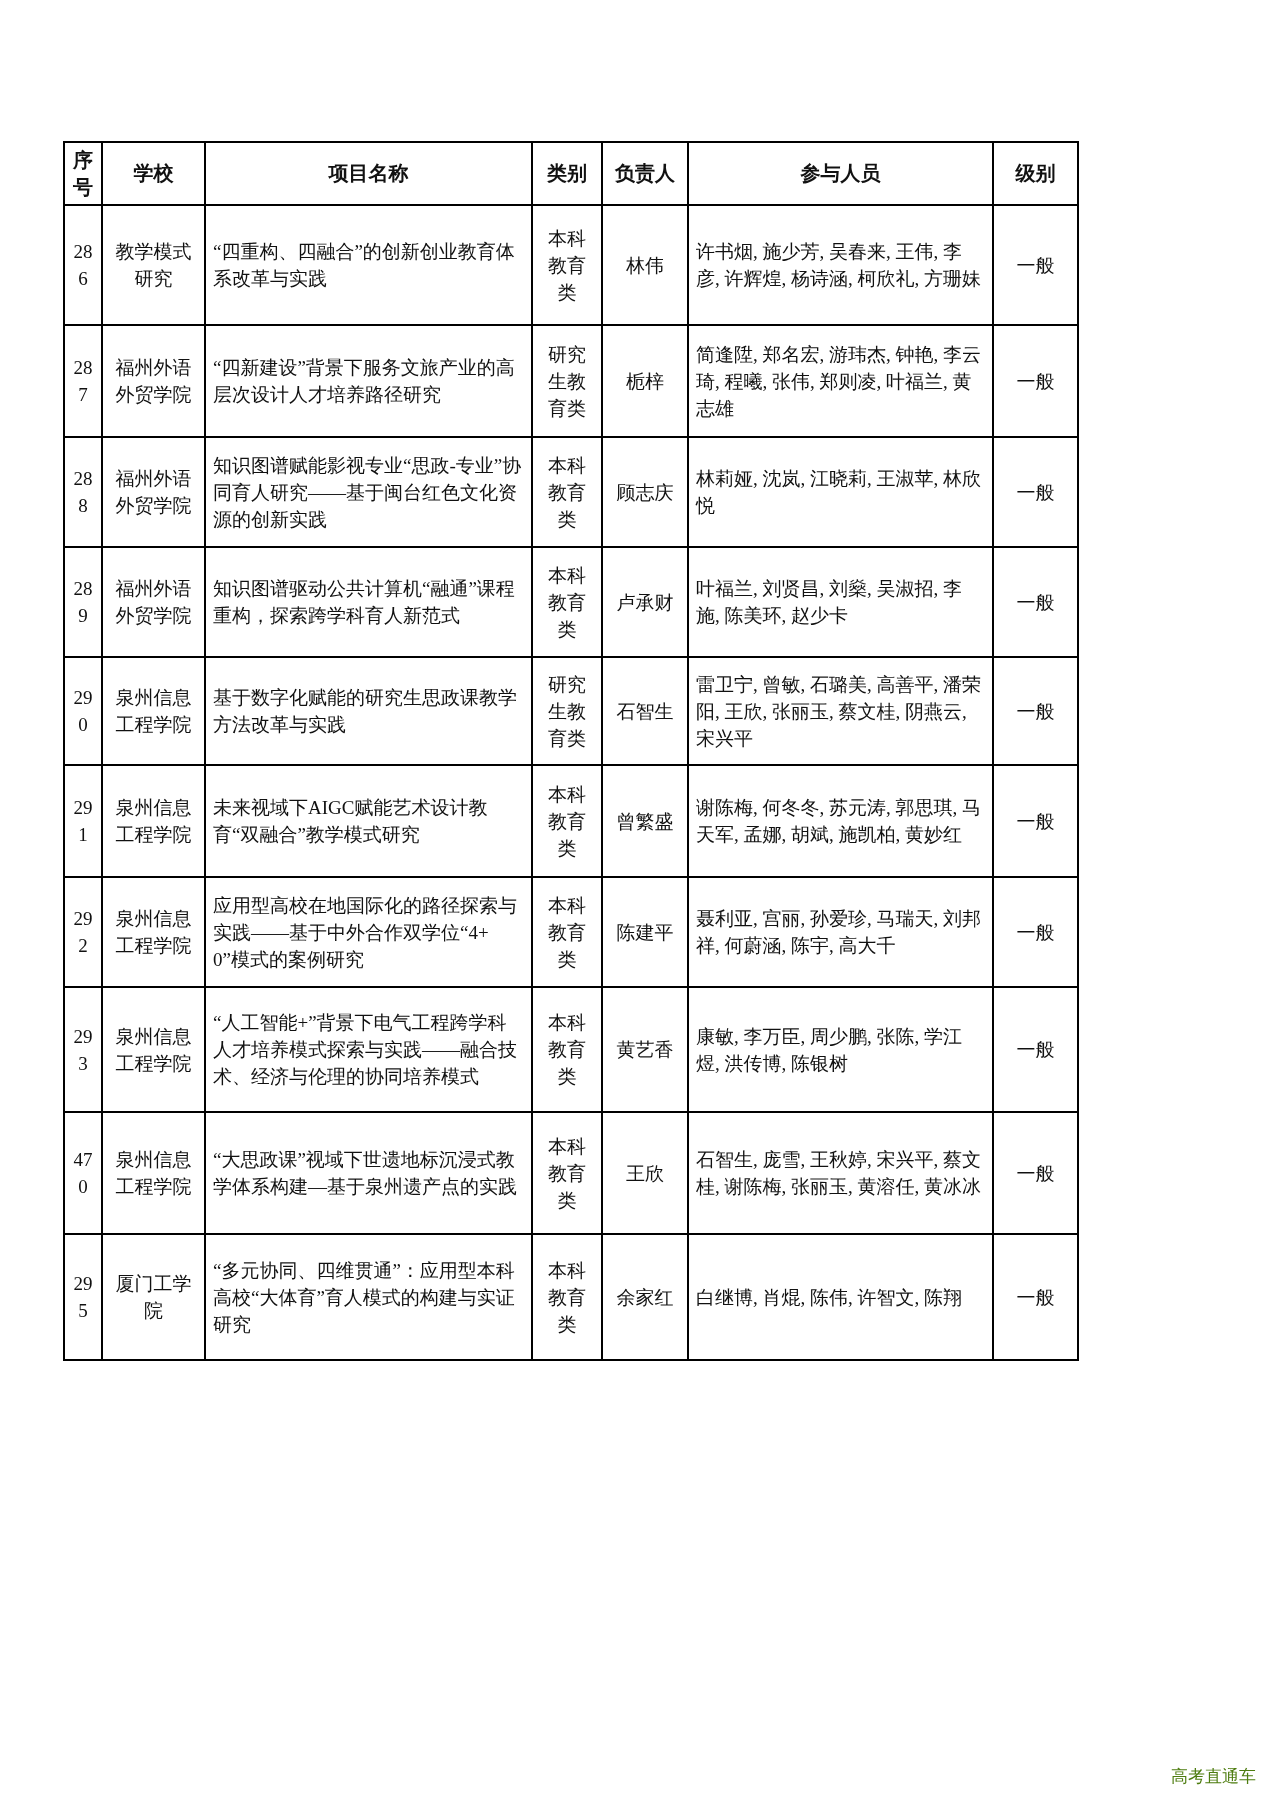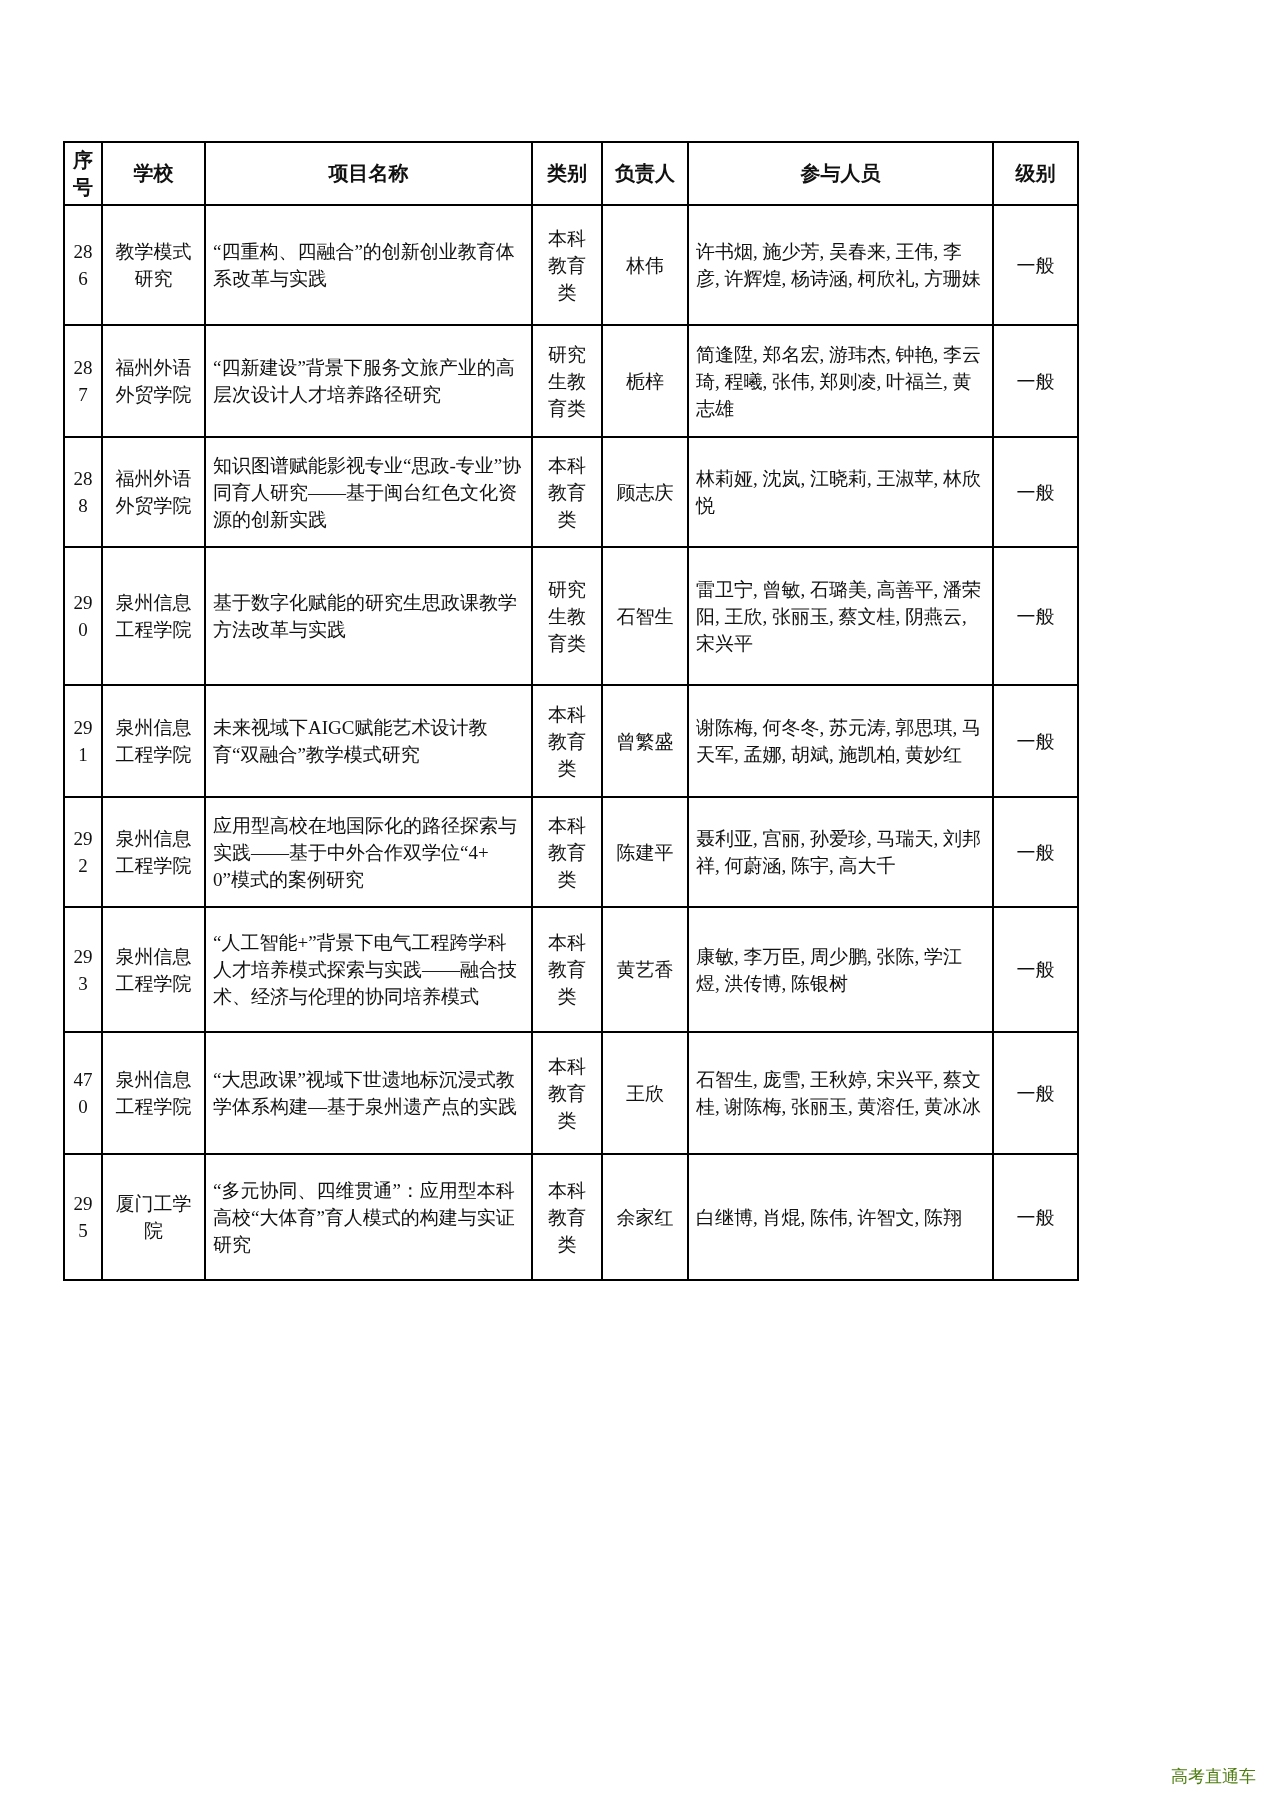--- a/index.html
+++ b/index.html
@@ -103,21 +103,30 @@
   </tr>
         <tr style="height: 110px;">
     <td class="c">288</td>
     <td class="c">福州外语外贸学院</td>
     <td class="l">知识图谱赋能影视专业“思政-专业”协同育人研究——基于闽台红色文化资源的创新实践</td>
     <td class="c">本科教育类</td>
     <td class="c">顾志庆</td>
     <td class="l">林莉娅, 沈岚, 江晓莉, 王淑苹, 林欣悦</td>
     <td class="c">一般</td>
   </tr>
-        <tr style="height: 138px;">
+        <tr style="height: 110px;">
+    <td class="c">289</td>
+    <td class="c">福州外语外贸学院</td>
+    <td class="l">知识图谱驱动公共计算机“融通”课程重构，探索跨学科育人新范式</td>
+    <td class="c">本科教育类</td>
+    <td class="c">卢承财</td>
+    <td class="l">叶福兰, 刘贤昌, 刘燊, 吴淑招, 李施, 陈美环, 赵少卡</td>
+    <td class="c">一般</td>
+  </tr>
+        <tr style="height: 108px;">
     <td class="c">290</td>
     <td class="c">泉州信息工程学院</td>
     <td class="l">基于数字化赋能的研究生思政课教学方法改革与实践</td>
     <td class="c">研究生教育类</td>
     <td class="c">石智生</td>
     <td class="l">雷卫宁, 曾敏, 石璐美, 高善平, 潘荣阳, 王欣, 张丽玉, 蔡文桂, 阴燕云, 宋兴平</td>
     <td class="c">一般</td>
   </tr>
         <tr style="height: 112px;">
     <td class="c">291</td>

